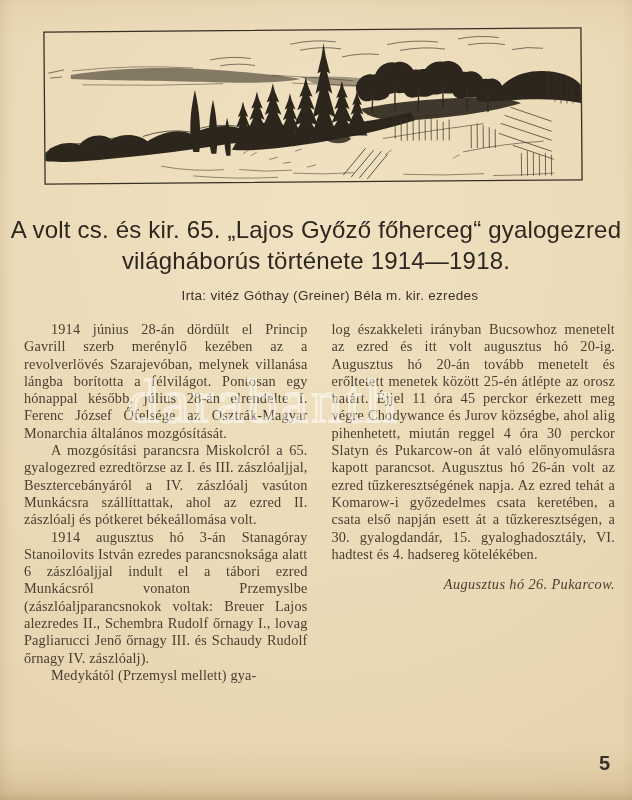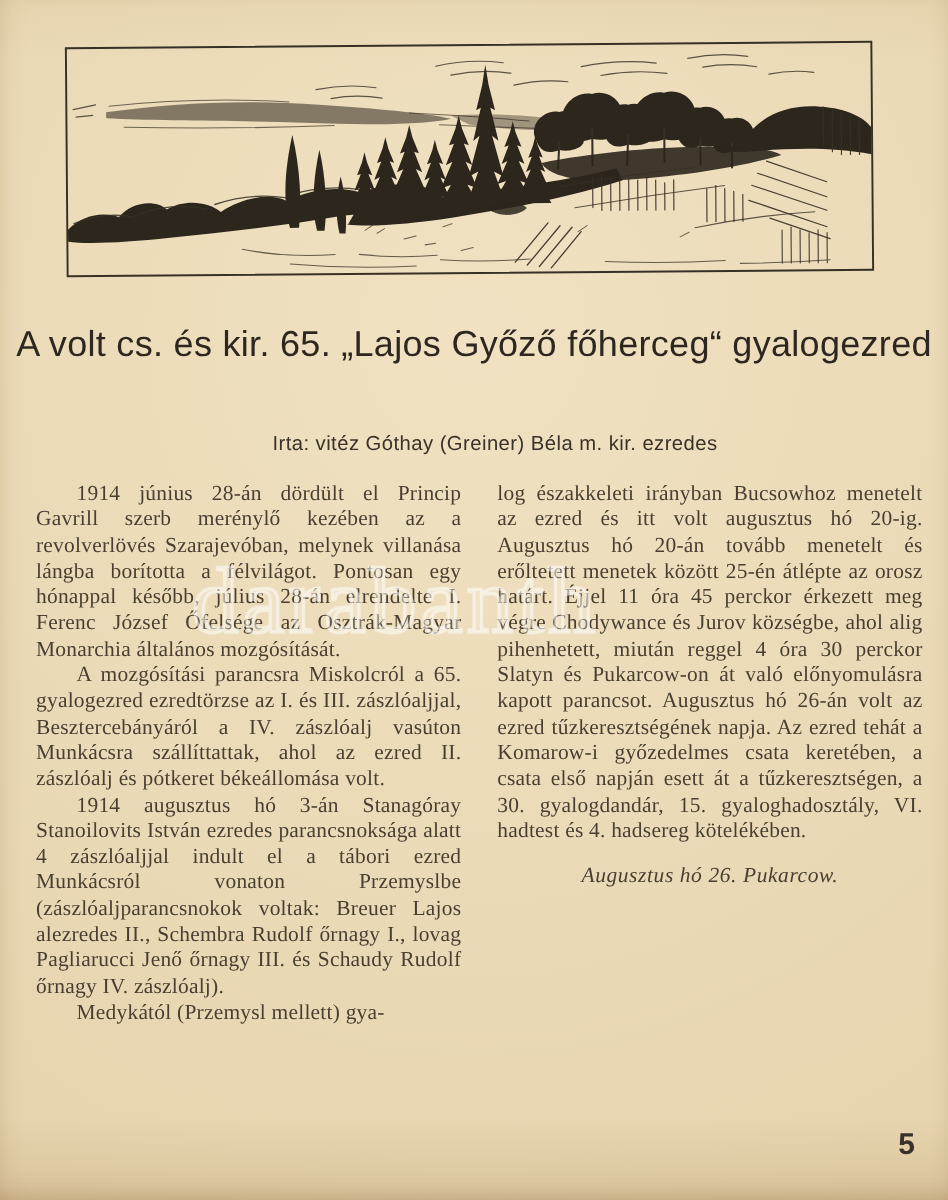--- a/index.html
+++ b/index.html
@@ -45,21 +45,21 @@
     display:flex;gap:24px;
   }
   .col{flex:1 1 0;min-width:0;}
   .body-p{
     margin:0;text-align:justify;
     font-size:14.3px;line-height:17.3px;color:#483f31;
     letter-spacing:.15px;
   }
   .body-p.indent{text-indent:27px;}
   .col-heading{
-    margin:13px 0 15px 0;text-align:center;font-weight:400;
+    margin:13px 0 15px 0;text-align:right;font-weight:400;
     font-style:italic;font-size:14.3px;line-height:17px;color:#483f31;
     letter-spacing:.4px;
   }
   .it{}
   
   .watermark{
     position:absolute;left:128px;top:366px;
     font-family:"Liberation Serif",serif;
     font-size:62px;line-height:70px;letter-spacing:3px;
     color:rgba(255,255,255,0.16);
@@ -133,28 +133,29 @@
       <path class="ink-stroke" stroke-width=".9" opacity=".9" d="M300,148 l22,-26 M308,150 l22,-26 M316,151 l22,-26 M324,152 l20,-24"></path>
       <path class="ink-fill" opacity=".85" d="M282,112 C290,106 302,106 308,112 C302,118 288,118 282,112 Z"></path>
 
       <path class="ink-stroke" stroke-width=".7" opacity=".75" d="M118,138 q30,6 62,4 M196,142 q26,3 52,1 M150,148 q42,4 84,2 M250,146 q30,2 60,0 M226,132 l8,-2 M240,136 l7,-1 M264,140 l8,-2 M360,148 q40,2 80,0 M450,150 q30,0 60,-2"></path>
       <path class="ink-stroke" stroke-width=".7" opacity=".7" d="M200,126 l6,-4 M208,128 l5,-3 M252,124 l6,-2 M342,128 l6,-4 M410,132 l6,-3"></path>
     </svg>
   </div>
 
   <h1 class="title">
     <span>A volt cs. és kir. 65. „Lajos Győző főherceg“ gyalogezred</span><br>
+    <span>világháborús története 1914—1918.</span>
   </h1>
   <div class="byline">Irta: vitéz Góthay (Greiner) Béla m. kir. ezredes</div>
 
   <div class="columns">
     <div class="col">
         <p class="body-p indent"><span>1914 június 28-án dördült el Princip Gavrill szerb merénylő kezében az a revolverlövés Szarajevóban, melynek villanása lángba borította a félvilágot. Pontosan egy hónappal később, július 28-án elrendelte I. Ferenc József Őfelsége az Osztrák-Magyar Monarchia általános mozgósítását.</span></p>
         <p class="body-p indent"><span>A mozgósítási parancsra Miskolcról a 65. gyalogezred ezredtörzse az I. és III. zászlóaljjal, Besztercebányáról a IV. zászlóalj vasúton Munkácsra szállíttattak, ahol az ezred II. zászlóalj és pótkeret békeállomása volt.</span></p>
-        <p class="body-p indent"><span class="it">1914 augusztus hó 3-án </span><span>Stanagóray Stanoilovits István ezredes parancsnoksága alatt 4 zászlóaljjal indult el a tábori ezred Munkácsról vonaton Przemyslbe (zászlóaljparancsnokok voltak: Breuer Lajos alezredes II., Schembra Rudolf őrnagy I., lovag Pagliarucci Jenő őrnagy III. és Schaudy Rudolf őrnagy IV. zászlóalj).</span></p>
+        <p class="body-p indent"><span class="it">1914 augusztus hó 3-án </span><span>Stanagóray Stanoilovits István ezredes parancsnoksága alatt 6 zászlóaljjal indult el a tábori ezred Munkácsról vonaton Przemyslbe (zászlóaljparancsnokok voltak: Breuer Lajos alezredes II., Schembra Rudolf őrnagy I., lovag Pagliarucci Jenő őrnagy III. és Schaudy Rudolf őrnagy IV. zászlóalj).</span></p>
         <p class="body-p indent"><span>Medykától (Przemysl mellett) gya-</span></p>
       </div>
     <div class="col">
         <p class="body-p"><span>log északkeleti irányban Bucsowhoz menetelt az ezred és itt volt augusztus hó 20-ig. </span><span class="it">Augusztus hó 20-án</span><span> tovább menetelt és erőltetett menetek között 25-én átlépte az orosz határt. Éjjel 11 óra 45 perckor érkezett meg végre Chodywance és Jurov községbe, ahol alig pihenhetett, miután reggel 4 óra 30 perckor Slatyn és Pukarcow-on át való előnyomulásra kapott parancsot. Augusztus hó 26-án volt az ezred tűzkeresztségének napja. Az ezred tehát a Komarow-i győzedelmes csata keretében, a csata első napján esett át a tűzkeresztségen, a 30. gyalogdandár, 15. gyaloghadosztály, VI. hadtest és 4. hadsereg kötelékében.</span></p>
         <h3 class="col-heading"><span>Augusztus hó 26. Pukarcow.</span></h3>
       </div>
   </div>
 
   <div class="watermark">darabanth</div>
 

